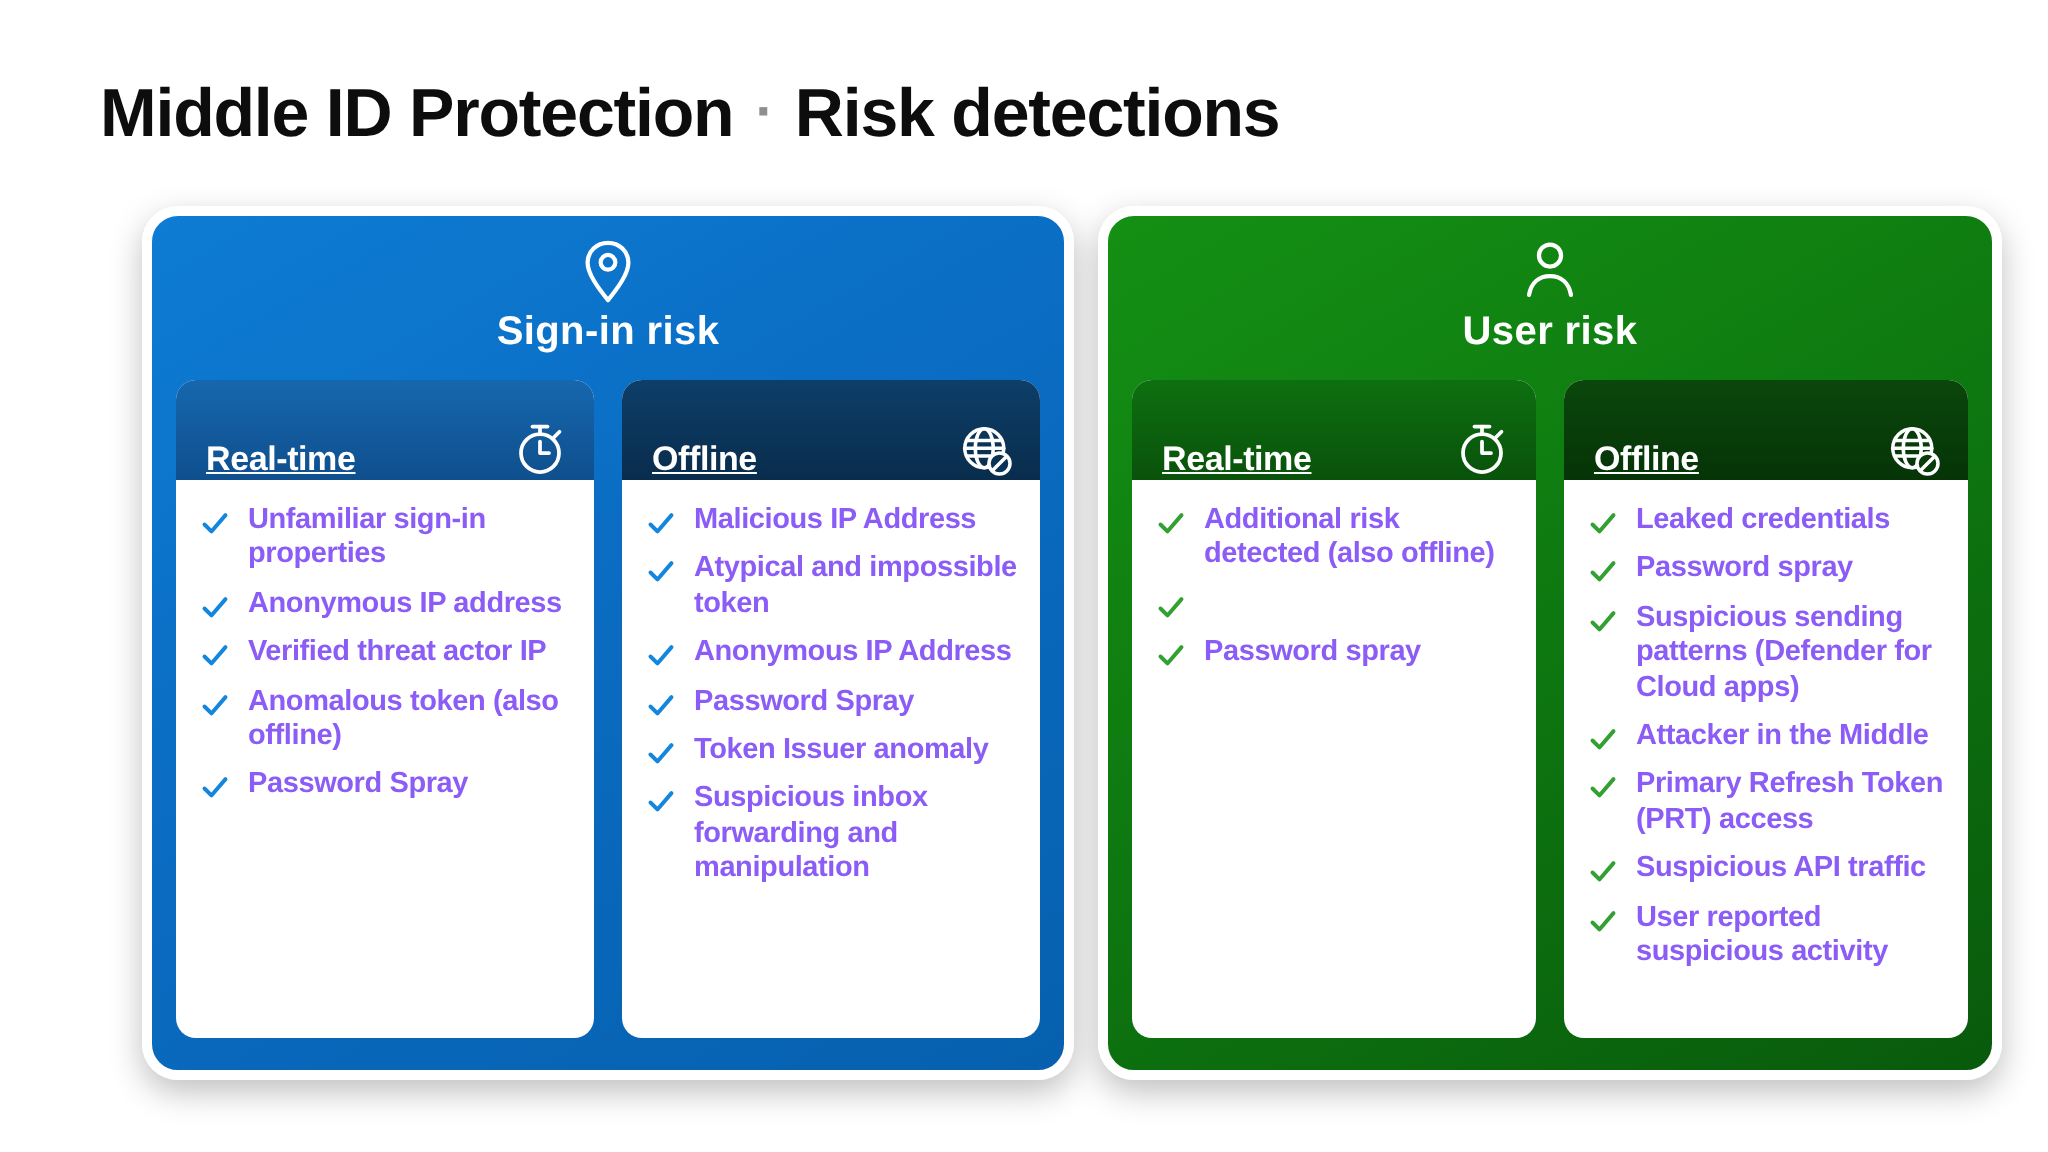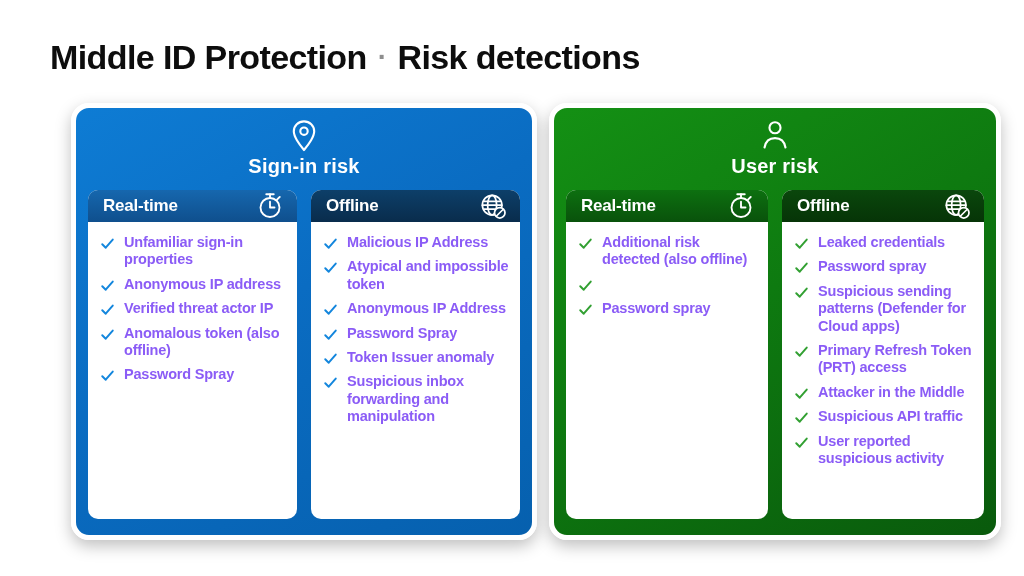--- a/index.html
+++ b/index.html
@@ -30,22 +30,22 @@
   .panel.user{width:452px;background:linear-gradient(150deg,#149014 0%,#0e7a10 45%,#095a0c 100%);}
   .panel-head{display:flex;flex-direction:column;align-items:center;color:#fff;padding-top:4px;}
   .panel-head svg{display:block;}
   .panel-title{font-size:20px;font-weight:600;margin-top:3px;letter-spacing:0.2px;}
   .columns{flex:1;display:flex;gap:14px;margin-top:12px;min-height:0;}
   .column{
     flex:1;display:flex;flex-direction:column;border-radius:10px;
     overflow:hidden;background:#ffffff;min-width:0;
   }
   .col-header{
-    height:32px;flex-shrink:0;display:flex;align-items:center;
-    justify-content:space-between;padding:0 12px 0 15px;color:#fff;
+    height:50px;flex-shrink:0;display:flex;align-items:flex-end;
+    justify-content:space-between;padding:0 12px 0 15px;color:#fff;text-decoration:underline;
   }
   .signin .col-realtime .col-header{background:linear-gradient(180deg,#1667ae 0%,#0f4f8d 100%);}
   .signin .col-offline  .col-header{background:linear-gradient(180deg,#0d3f69 0%,#092c4c 100%);}
   .user   .col-realtime .col-header{background:linear-gradient(180deg,#0d7010 0%,#09520b 100%);}
   .user   .col-offline  .col-header{background:linear-gradient(180deg,#0a470c 0%,#063407 100%);}
   .col-label{font-size:17px;font-weight:700;letter-spacing:-0.2px;}
   .col-icon svg{display:block;}
   .col-body{flex:1;padding:12px 8px 8px 12px;}
   .item{
     display:flex;gap:9px;margin-bottom:7px;
@@ -298,29 +298,29 @@
                 </svg>
               </span>
             <span>Suspicious sending patterns (Defender for Cloud apps)</span>
           </div>
           <div class="item">
             <span class="check">
                 <svg width="15" height="15" viewBox="0 0 16 16" fill="none" stroke-width="2.1" stroke-linecap="round" stroke-linejoin="round">
                   <path d="M2.4 8.8 L6.1 12.5 L13.6 3.8"></path>
                 </svg>
               </span>
+            <span>Attacker in the Middle</span>
+          </div>
+          <div class="item">
+            <span class="check">
+                <svg width="15" height="15" viewBox="0 0 16 16" fill="none" stroke-width="2.1" stroke-linecap="round" stroke-linejoin="round">
+                  <path d="M2.4 8.8 L6.1 12.5 L13.6 3.8"></path>
+                </svg>
+              </span>
             <span>Primary Refresh Token (PRT) access</span>
-          </div>
-          <div class="item">
-            <span class="check">
-                <svg width="15" height="15" viewBox="0 0 16 16" fill="none" stroke-width="2.1" stroke-linecap="round" stroke-linejoin="round">
-                  <path d="M2.4 8.8 L6.1 12.5 L13.6 3.8"></path>
-                </svg>
-              </span>
-            <span>Attacker in the Middle</span>
           </div>
           <div class="item">
             <span class="check">
                 <svg width="15" height="15" viewBox="0 0 16 16" fill="none" stroke-width="2.1" stroke-linecap="round" stroke-linejoin="round">
                   <path d="M2.4 8.8 L6.1 12.5 L13.6 3.8"></path>
                 </svg>
               </span>
             <span>Suspicious API traffic</span>
           </div>
           <div class="item">

